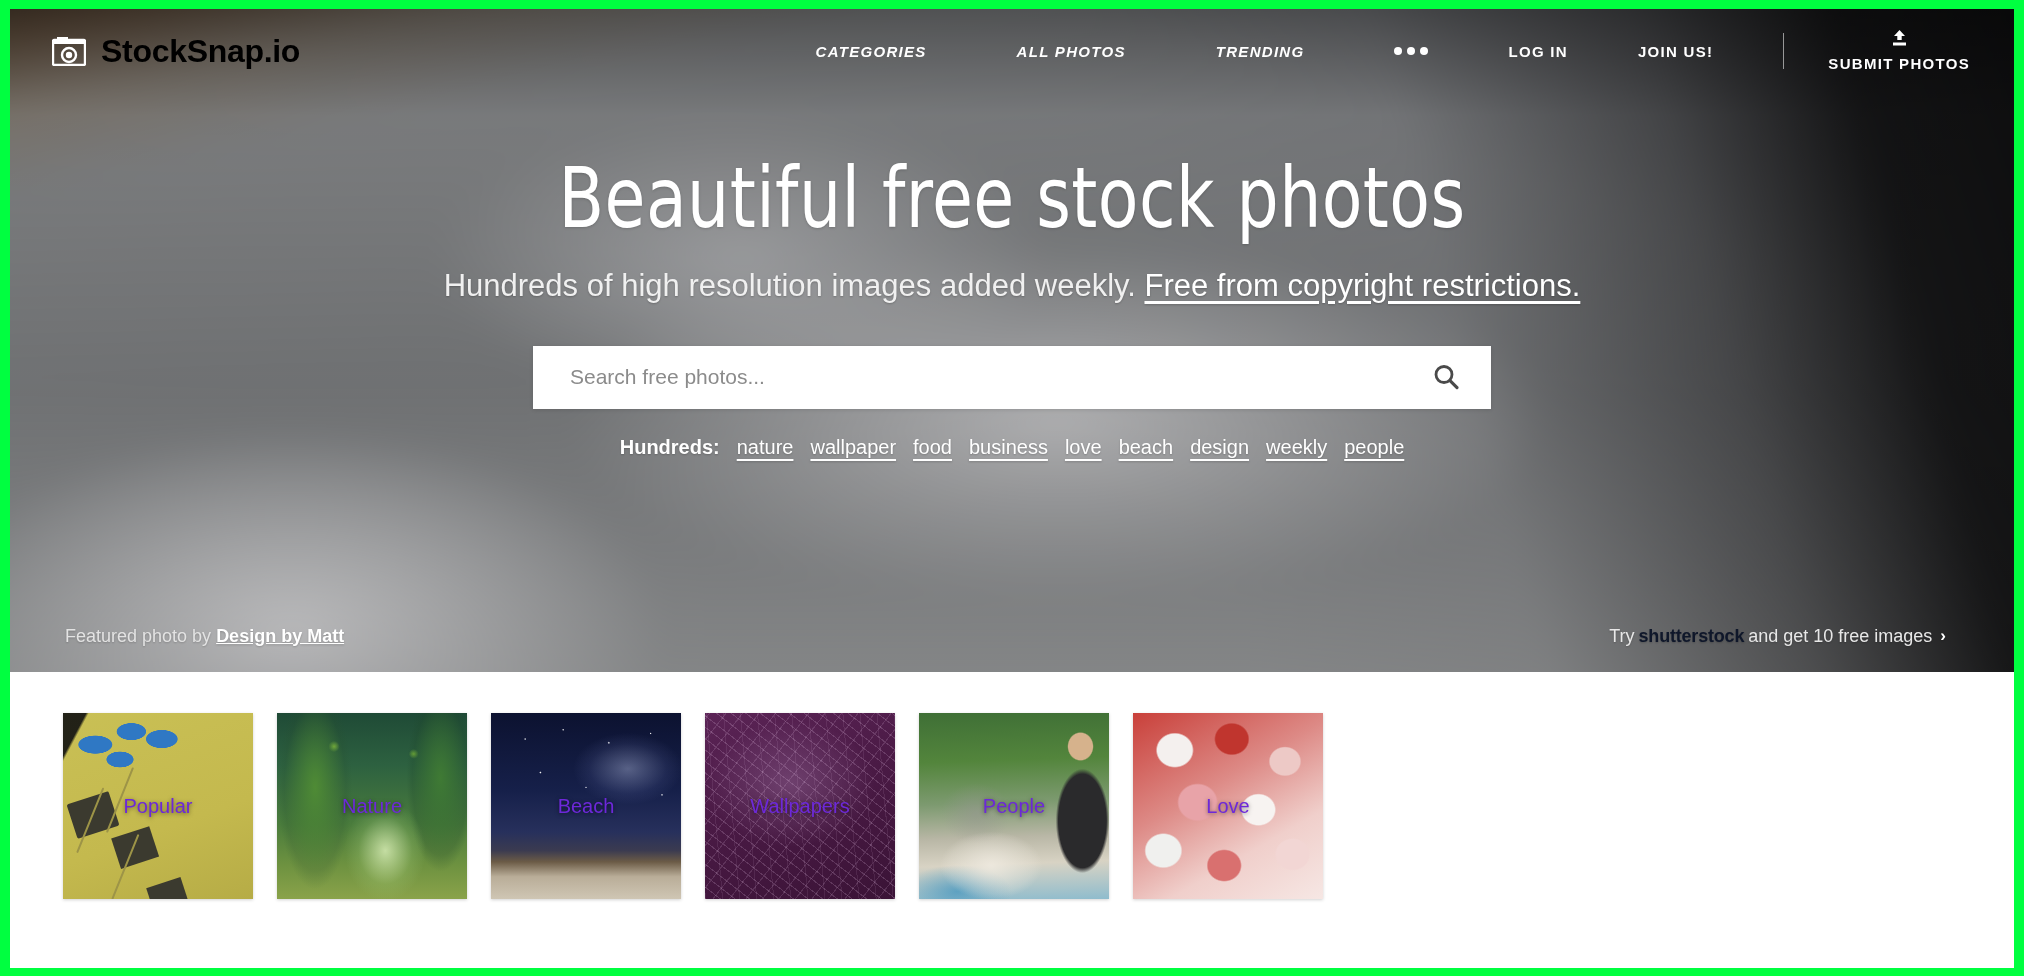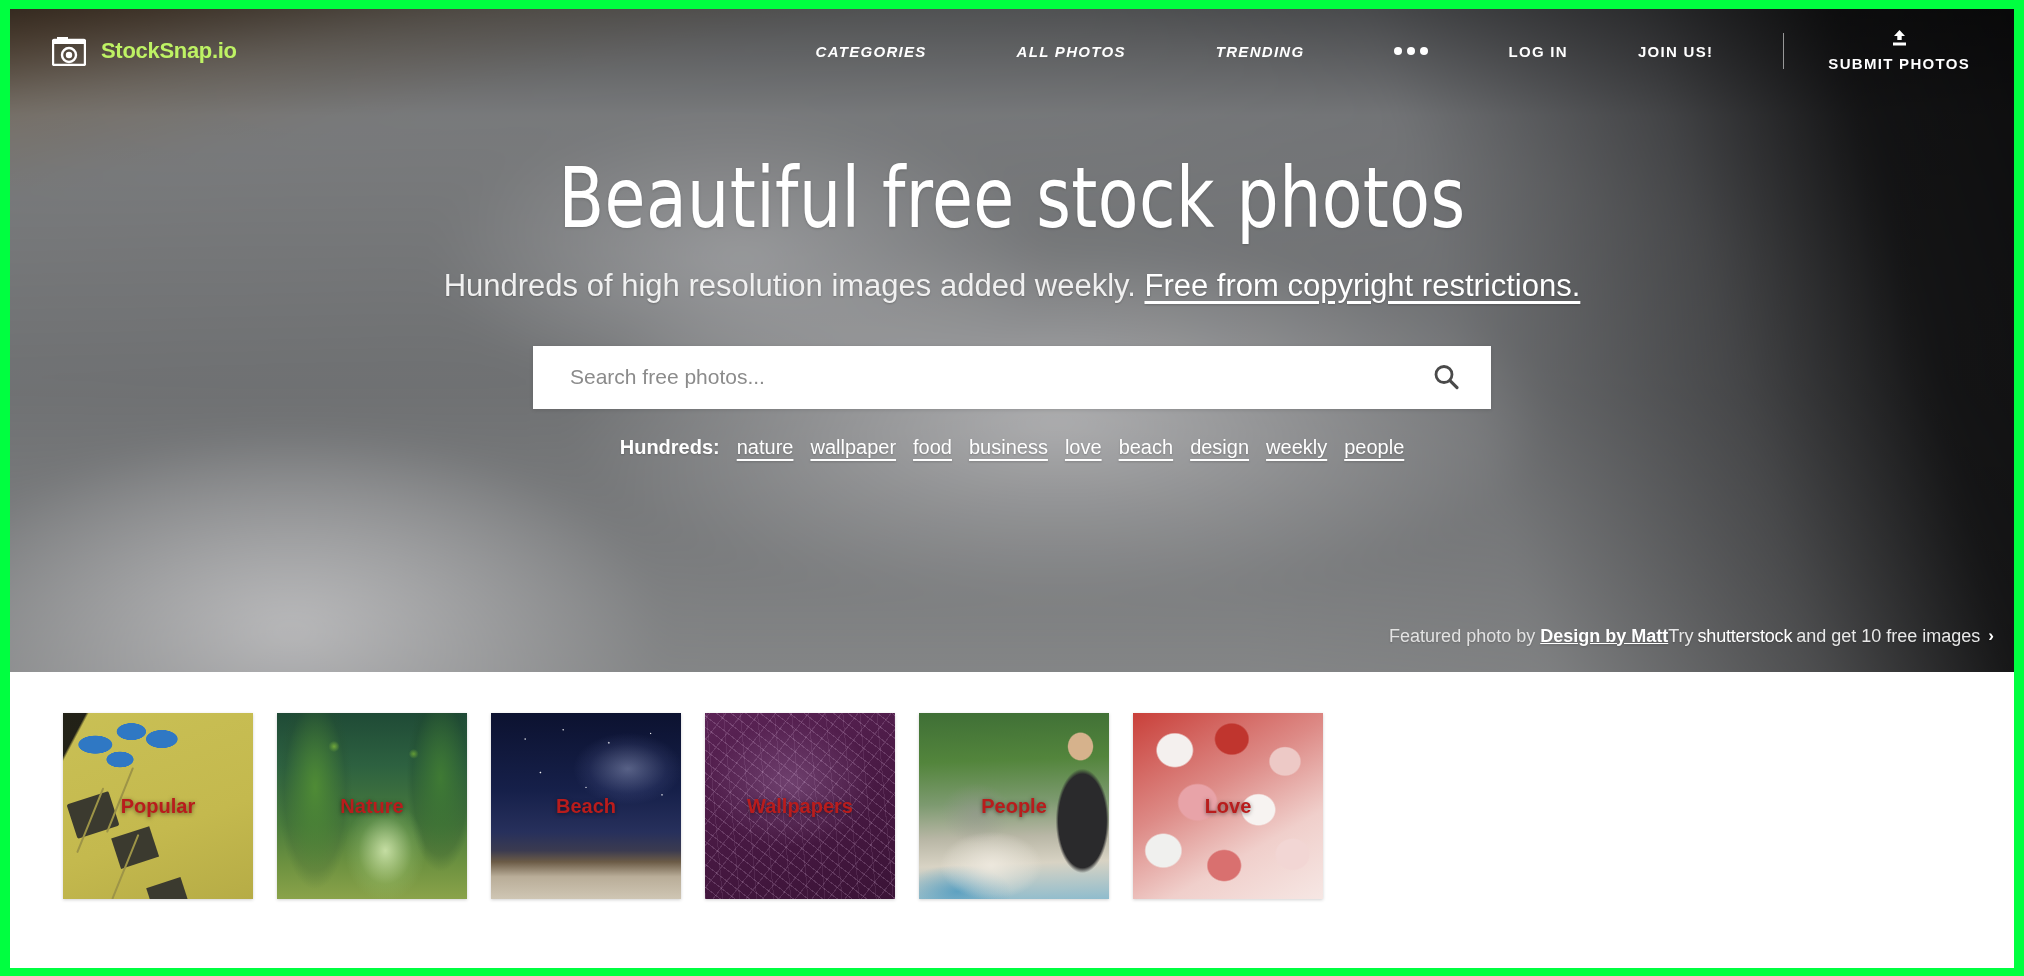--- a/index.html
+++ b/index.html
@@ -81,22 +81,22 @@
 
   .brand {
     display: flex;
     align-items: center;
     gap: 15px;
     text-decoration: none;
     flex: 0 0 auto;
   }
   .brand-icon { width: 34px; height: 30px; display: block; }
   .brand-name {
-    color: #bef264;
-    font-size: 22px;
+    color: #000000;
+    font-size: 32px;
     font-weight: bold;
     letter-spacing: -0.3px;
     white-space: nowrap;
   }
 
   .nav-center {
     flex: 1 1 auto;
     display: flex;
     align-items: center;
     justify-content: flex-end;
@@ -232,37 +232,37 @@
   }
 
   
   .hero-footer {
     position: absolute;
     left: 0; right: 0;
     bottom: 0;
     height: 72px;
     display: flex;
     align-items: center;
-    justify-content: flex-end;
-    padding: 0 20px 0 55px;
+    justify-content: space-between;
+    padding: 0 68px 0 55px;
     font-size: 18px;
     color: #e3e3e3;
     text-shadow: 0 1px 2px rgba(0,0,0,0.2);
   }
   .credit-name { color: #ffffff; font-weight: bold; }
   .promo {
     display: flex;
     align-items: center;
     gap: 4px;
     color: #e8e8e8;
     text-decoration: none;
   }
   .promo-brand {
-    color: #ffffff;
-    font-weight: normal;
+    color: #0f172a;
+    font-weight: bold;
     filter: blur(0.6px);
     letter-spacing: -0.2px;
   }
   .promo-arrow { font-size: 17px; font-weight: bold; color: #ffffff; margin-left: 4px; }
 
   
   .cats {
     background: #ffffff;
     padding: 41px 0 0 53px;
     display: flex;
@@ -277,23 +277,23 @@
     display: block;
     box-shadow: 0 1px 3px rgba(0,0,0,0.18);
   }
   .cat-img { position: absolute; inset: 0; }
   .cat-label {
     position: absolute;
     left: 0; right: 0;
     top: 50%;
     transform: translateY(-50%);
     text-align: center;
-    color: #b91c1c;
+    color: #6d28d9;
     font-size: 20px;
-    font-weight: bold;
+    font-weight: normal;
     text-shadow: 0 1px 4px rgba(0,0,0,0.5);
     z-index: 2;
   }
 
   
   .art-popular {
     background-color: #c9bf50;
     background-image:
       radial-gradient(ellipse 30px 16px at 17% 17%, #2f78c4 0%, #2f78c4 55%, rgba(47,120,196,0) 58%),
       radial-gradient(ellipse 26px 15px at 36% 10%, #2f78c4 0%, #2f78c4 55%, rgba(47,120,196,0) 58%),

